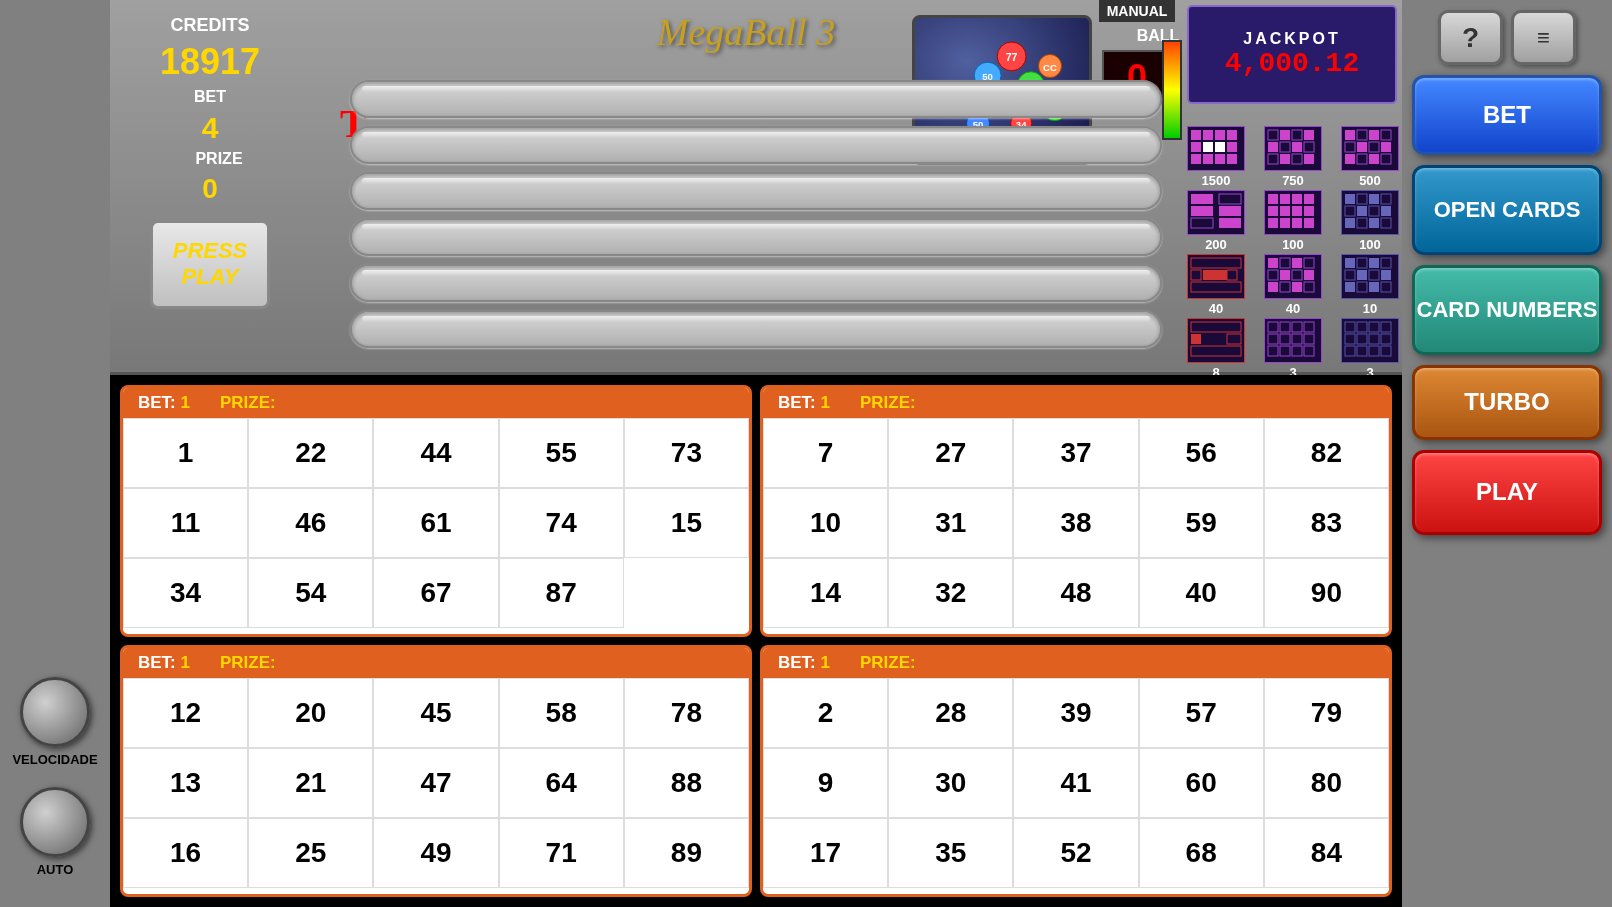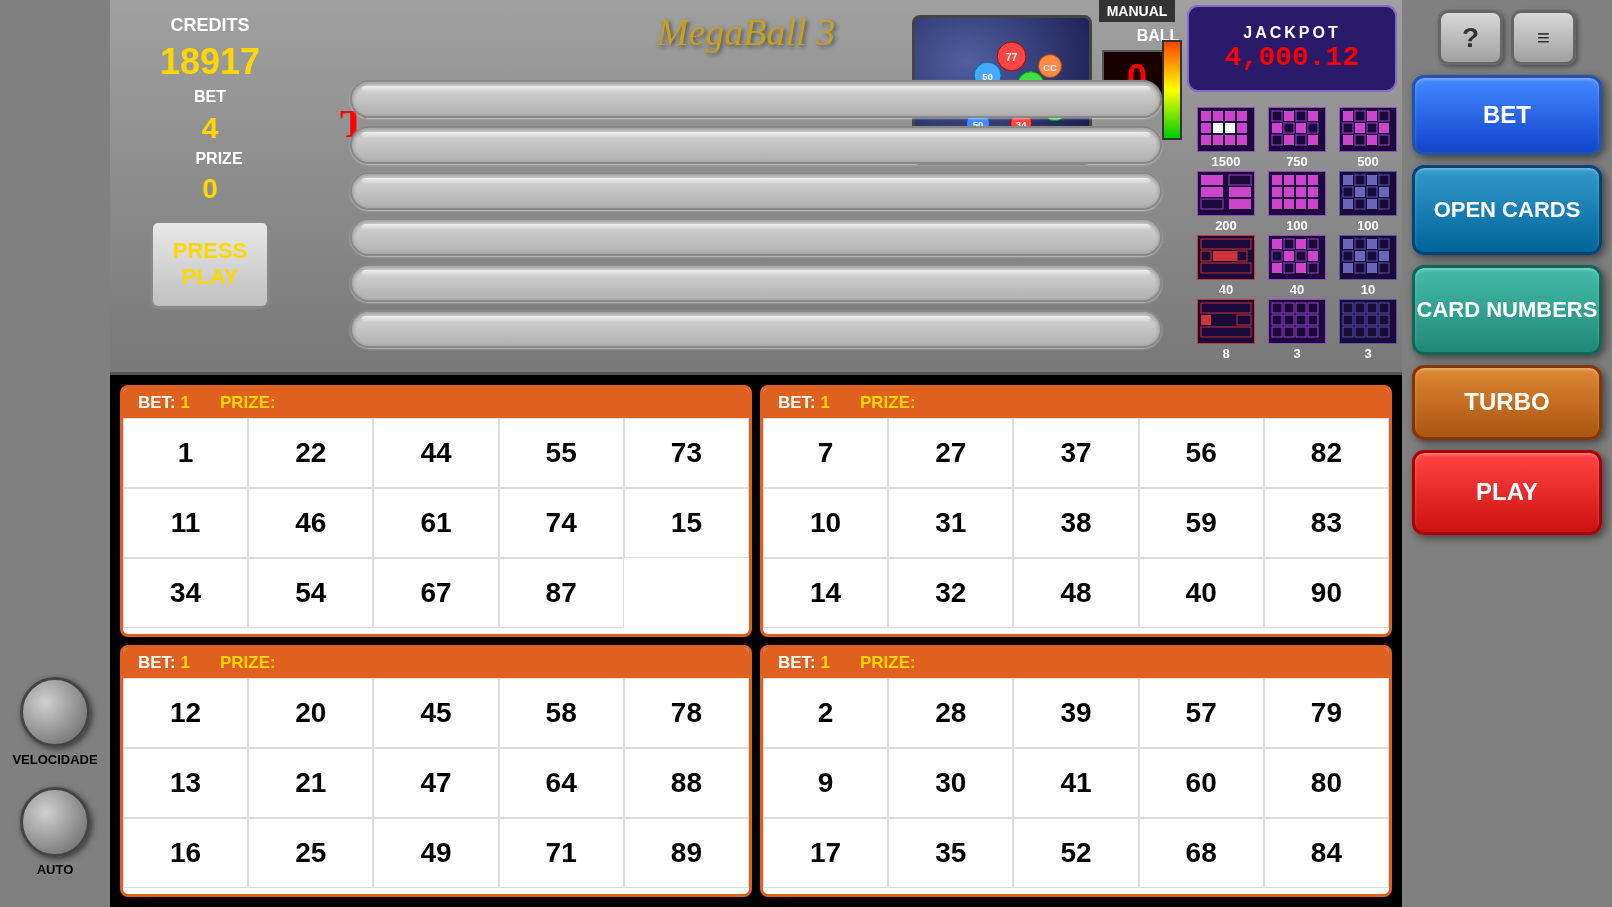--- a/index.html
+++ b/index.html
@@ -111,20 +111,21 @@
     }
 
     .press-play-btn {
       background: linear-gradient(180deg, #e8e8e8, #c0c0c0);
       border: 3px solid #888;
       border-radius: 8px;
       padding: 15px 20px;
       margin-top: 10px;
       cursor: pointer;
       text-align: center;
+      font-style: italic;
     }
 
     .press-play-text {
       color: #FFD700;
       font-size: 22px;
       font-weight: bold;
       line-height: 1.2;
     }
 
     
@@ -272,44 +273,44 @@
       width: 220px;
       display: flex;
       flex-direction: column;
       padding: 5px;
       gap: 2px;
     }
 
     .jackpot-display {
       background: #2a1a6a;
       border: 2px solid #8866cc;
-      border-radius: 11px;
-      padding: 17px 10px;
+      border-radius: 5px;
+      padding: 23px 10px;
       text-align: center;
-      margin-bottom: 13px;
+      margin-bottom: 20px;
     }
 
     .jackpot-label {
       color: white;
       font-size: 16px;
       font-weight: bold;
       letter-spacing: 3px;
     }
 
     .jackpot-value {
       color: red;
       font-size: 28px;
       font-weight: bold;
       font-family: 'Courier New', monospace;
     }
 
     .prize-row {
       display: flex;
-      gap: 13px;
-      justify-content: flex-end;
+      gap: 19px;
+      justify-content: flex-start;
     }
 
     .prize-card {
       display: flex;
       flex-direction: column;
       align-items: center;
       gap: 2px;
     }
 
     .prize-num {

